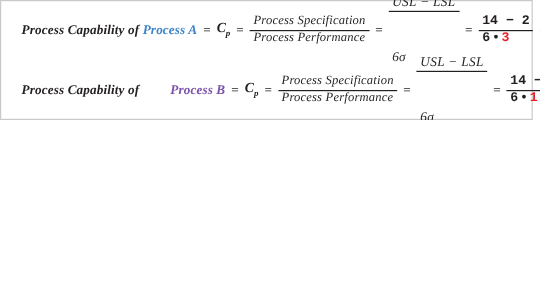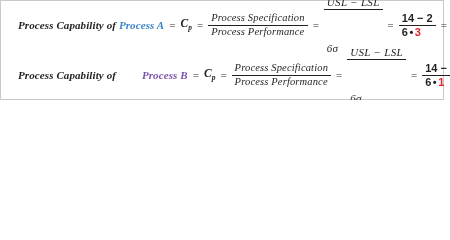--- a/index.html
+++ b/index.html
@@ -103,21 +103,21 @@
     font-size: 11px;
     color: #231f20;
     letter-spacing: 0.3px;
   }
   .sym-frac .den {
     letter-spacing: 0.2px;
     margin-top: 31px;
   }
   .num-frac .num,
   .num-frac .den {
-    font-family: Liberation Sans, sans-serif;
+    font-family: Liberation Mono, monospace;
     font-weight: bold;
     font-size: 11px;
     color: #231f20;
     font-style: normal;
   }
   .accent {
     color: #e8202a;
   }
   .sigma {
     font-style: italic;

